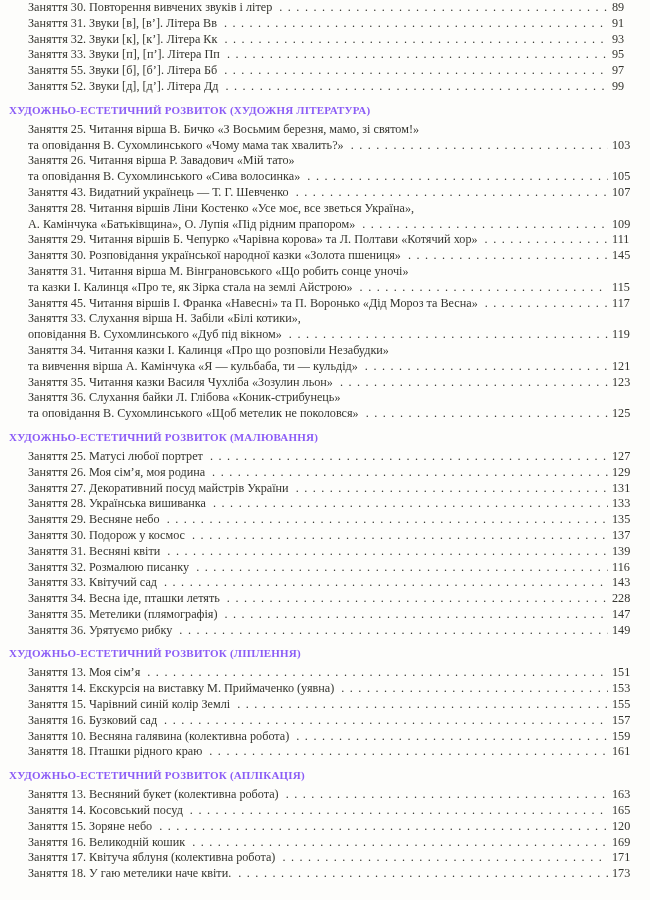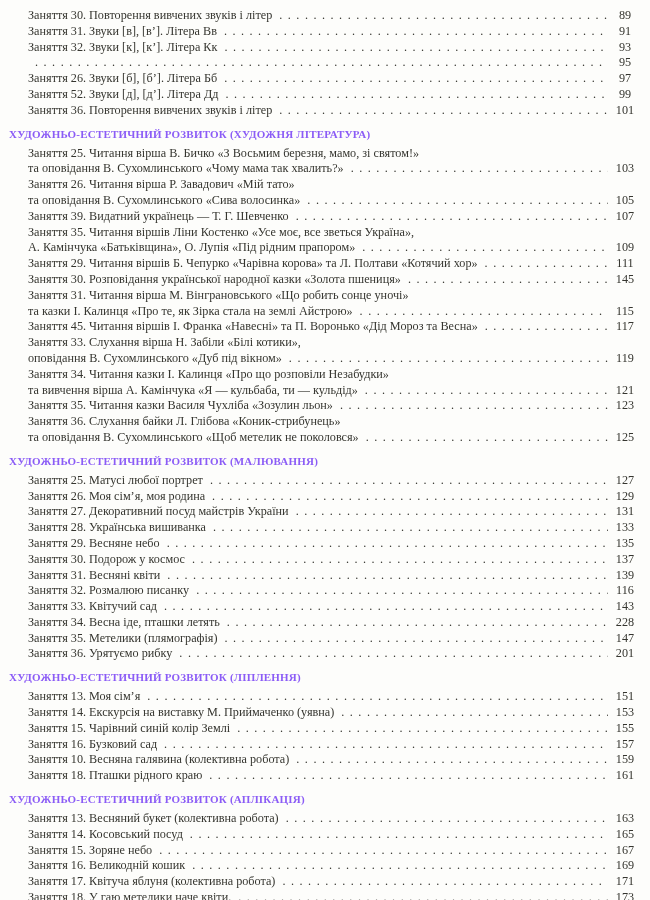--- a/index.html
+++ b/index.html
@@ -4,21 +4,21 @@
 <style>
   html, body {
     margin: 0;
     padding: 0;
     background: #fdfdfb;
   }
   .page {
     box-sizing: border-box;
     width: 650px;
     height: 900px;
-    padding: 8px 12px 0 9px;
+    padding: 0 12px 0 9px;
     overflow: hidden;
     background: #fdfdfb;
     color: #35352f;
     font-family: "Liberation Serif", "DejaVu Serif", serif;
   }
   .section-header {
     font-weight: bold;
     font-size: 11px;
     line-height: 16px;
     letter-spacing: 0.2px;
@@ -46,21 +46,21 @@
     color: #3a3a34;
   }
   .dots::after {
     content: "..................................................................................................................";
     letter-spacing: 5.5px;
     font-size: 12.2px;
   }
   .pagenum {
     flex: 0 0 auto;
     min-width: 26px;
-    text-align: center;
+    text-align: left;
   }
 </style>
 </head>
 <body>
 
 <div class="page">
   <div id="toc-root">
       <div class="toc-section">
         <div class="toc-row">
           <span class="toc-text">Заняття 30. Повторення вивчених звуків і літер</span>
@@ -71,64 +71,60 @@
           <span class="toc-text">Заняття 31. Звуки [в], [в’]. Літера Вв</span>
           <span class="dots"></span>
           <span class="pagenum">91</span>
         </div>
         <div class="toc-row">
           <span class="toc-text">Заняття 32. Звуки [к], [к’]. Літера Кк</span>
           <span class="dots"></span>
           <span class="pagenum">93</span>
         </div>
         <div class="toc-row">
+          <span class="toc-text">Заняття 33. Звуки [п], [п’]. Літера Пп</span>
           <span class="dots"></span>
           <span class="pagenum">95</span>
         </div>
         <div class="toc-row">
-          <span class="toc-text">Заняття 26. Звуки [б], [б’]. Літера Бб</span>
+          <span class="toc-text">Заняття 55. Звуки [б], [б’]. Літера Бб</span>
           <span class="dots"></span>
           <span class="pagenum">97</span>
         </div>
         <div class="toc-row">
           <span class="toc-text">Заняття 52. Звуки [д], [д’]. Літера Дд</span>
           <span class="dots"></span>
           <span class="pagenum">99</span>
         </div>
-        <div class="toc-row">
-          <span class="toc-text">Заняття 36. Повторення вивчених звуків і літер</span>
-          <span class="dots"></span>
-          <span class="pagenum">101</span>
-        </div>
       </div>
       <div class="toc-section">
         <div class="section-header">ХУДОЖНЬО-ЕСТЕТИЧНИЙ РОЗВИТОК (ХУДОЖНЯ ЛІТЕРАТУРА)</div>
         <div class="toc-row">
           <span class="toc-text">Заняття 25. Читання вірша В. Бичко «З Восьмим березня, мамо, зі святом!»</span>
         </div>
         <div class="toc-row">
           <span class="toc-text">та оповідання В. Сухомлинського «Чому мама так хвалить?»</span>
           <span class="dots"></span>
           <span class="pagenum">103</span>
         </div>
         <div class="toc-row">
           <span class="toc-text">Заняття 26. Читання вірша Р. Завадович «Мій тато»</span>
         </div>
         <div class="toc-row">
           <span class="toc-text">та оповідання В. Сухомлинського «Сива волосинка»</span>
           <span class="dots"></span>
           <span class="pagenum">105</span>
         </div>
         <div class="toc-row">
-          <span class="toc-text">Заняття 39. Видатний українець — Т. Г. Шевченко</span>
+          <span class="toc-text">Заняття 43. Видатний українець — Т. Г. Шевченко</span>
           <span class="dots"></span>
           <span class="pagenum">107</span>
         </div>
         <div class="toc-row">
-          <span class="toc-text">Заняття 35. Читання віршів Ліни Костенко «Усе моє, все зветься Україна»,</span>
+          <span class="toc-text">Заняття 28. Читання віршів Ліни Костенко «Усе моє, все зветься Україна»,</span>
         </div>
         <div class="toc-row">
           <span class="toc-text">А. Камінчука «Батьківщина», О. Лупія «Під рідним прапором»</span>
           <span class="dots"></span>
           <span class="pagenum">109</span>
         </div>
         <div class="toc-row">
           <span class="toc-text">Заняття 29. Читання віршів Б. Чепурко «Чарівна корова» та Л. Полтави «Котячий хор»</span>
           <span class="dots"></span>
           <span class="pagenum">111</span>
@@ -234,21 +230,21 @@
           <span class="pagenum">228</span>
         </div>
         <div class="toc-row">
           <span class="toc-text">Заняття 35. Метелики (плямографія)</span>
           <span class="dots"></span>
           <span class="pagenum">147</span>
         </div>
         <div class="toc-row">
           <span class="toc-text">Заняття 36. Урятуємо рибку</span>
           <span class="dots"></span>
-          <span class="pagenum">201</span>
+          <span class="pagenum">149</span>
         </div>
       </div>
       <div class="toc-section">
         <div class="section-header">ХУДОЖНЬО-ЕСТЕТИЧНИЙ РОЗВИТОК (ЛІПЛЕННЯ)</div>
         <div class="toc-row">
           <span class="toc-text">Заняття 13. Моя сім’я</span>
           <span class="dots"></span>
           <span class="pagenum">151</span>
         </div>
         <div class="toc-row">
@@ -285,21 +281,21 @@
           <span class="pagenum">163</span>
         </div>
         <div class="toc-row">
           <span class="toc-text">Заняття 14. Косовський посуд</span>
           <span class="dots"></span>
           <span class="pagenum">165</span>
         </div>
         <div class="toc-row">
           <span class="toc-text">Заняття 15. Зоряне небо</span>
           <span class="dots"></span>
-          <span class="pagenum">167</span>
+          <span class="pagenum">120</span>
         </div>
         <div class="toc-row">
           <span class="toc-text">Заняття 16. Великодній кошик</span>
           <span class="dots"></span>
           <span class="pagenum">169</span>
         </div>
         <div class="toc-row">
           <span class="toc-text">Заняття 17. Квітуча яблуня (колективна робота)</span>
           <span class="dots"></span>
           <span class="pagenum">171</span>

